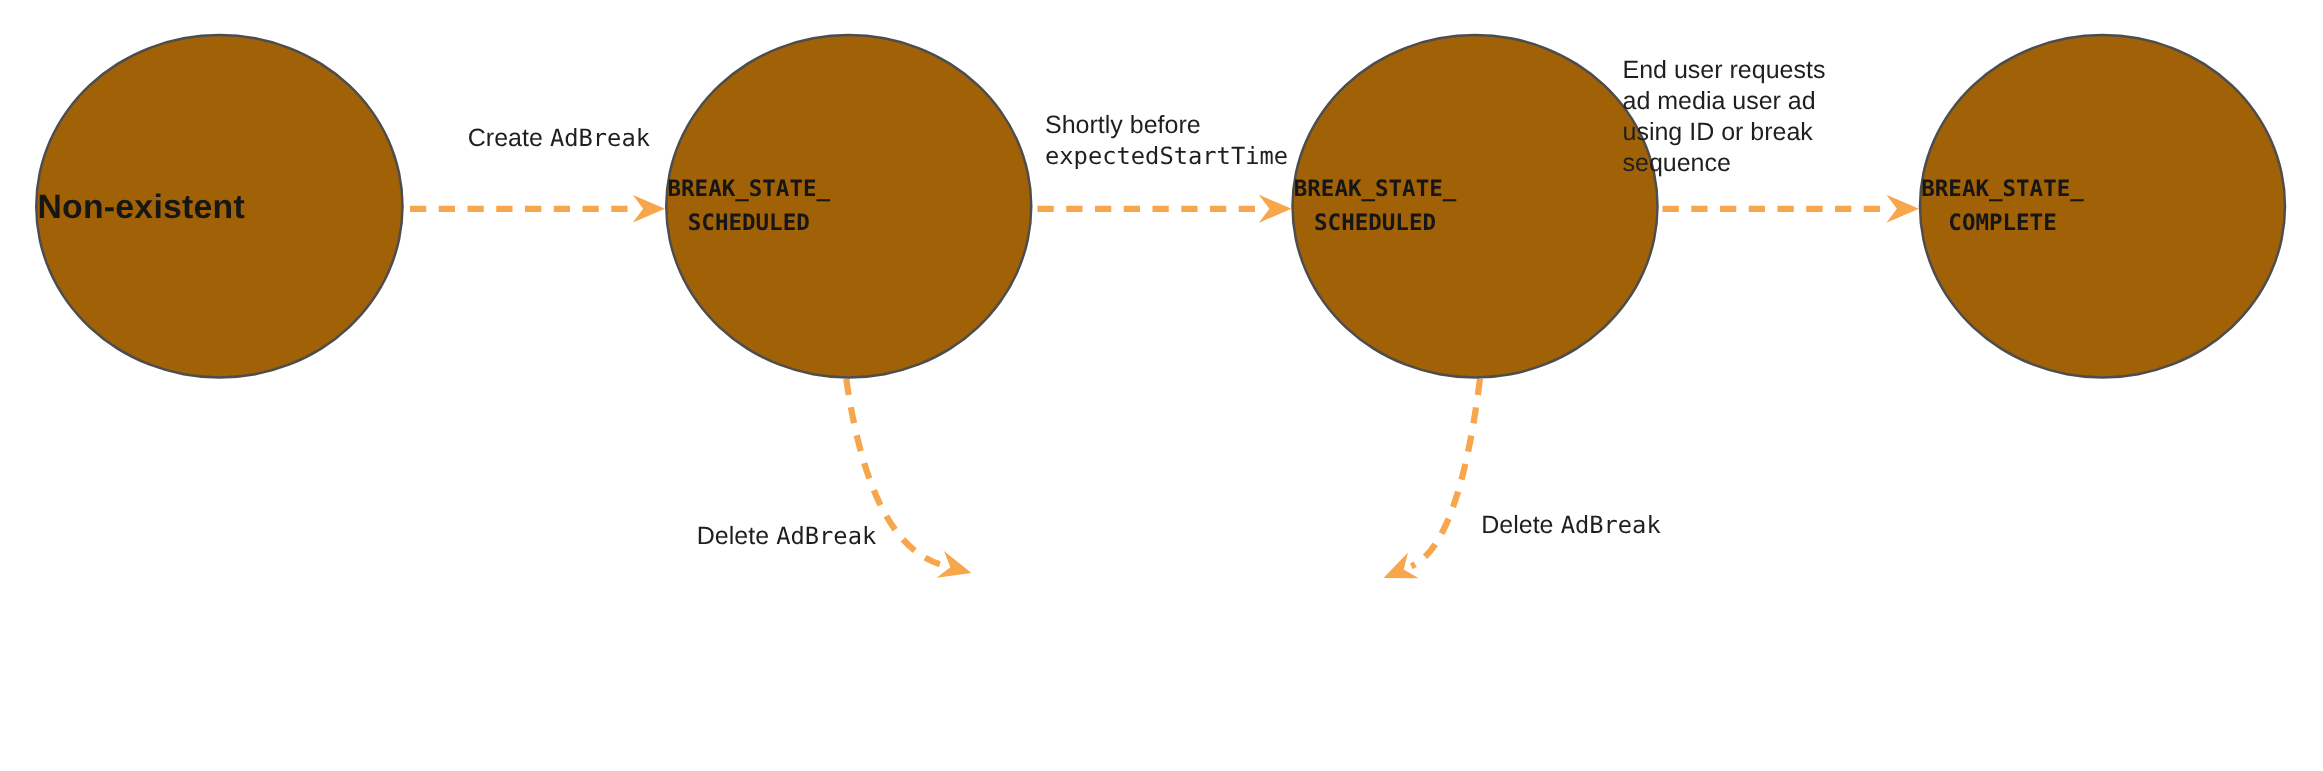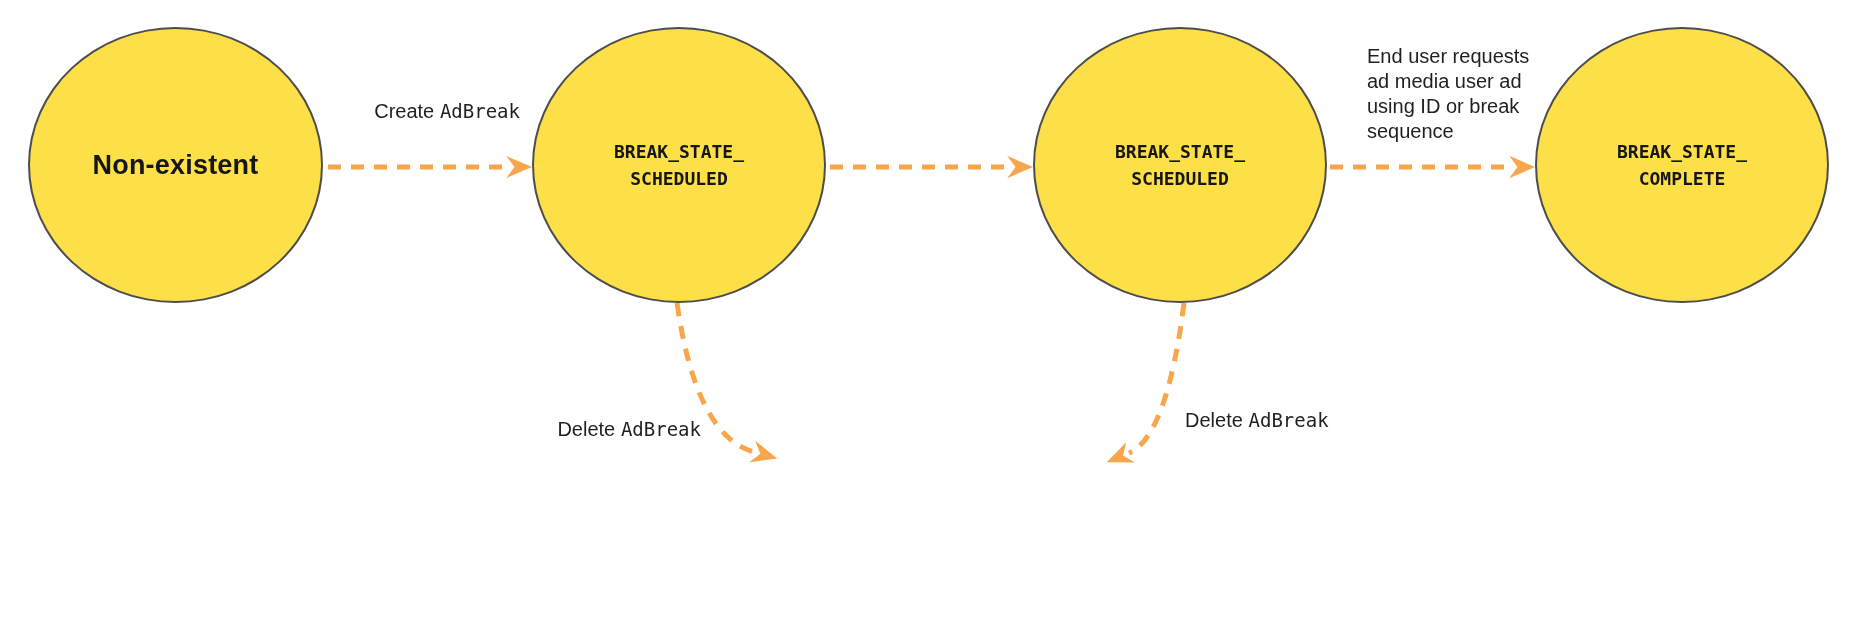--- a/index.html
+++ b/index.html
@@ -16,27 +16,27 @@
     overflow: hidden;
   }
   svg.edge-layer {
     position: absolute;
     left: 0; top: 0;
     width: 1858px;
     height: 617px;
   }
   .node {
     position: absolute;
-    background: #fde047;
+    background: #a16207;
     border: 2px solid #4d4d4d;
     border-radius: 50%;
     box-sizing: border-box;
     display: flex;
     align-items: center;
-    justify-content: center;
+    justify-content: flex-start;
     text-align: center;
     color: #161616;
   }
   .node-label-sans {
     font-family: "Liberation Sans", sans-serif;
     font-weight: bold;
     font-size: 27px;
     letter-spacing: 0.2px;
   }
   .node-label-mono {
@@ -106,22 +106,26 @@
       <span>BREAK_STATE_</span>
       <span>COMPLETE</span>
     </div>
   </div>
 
 
   <div class="edge-label center-text" style="left:340px; top:99px; width:180px;">
     <span>Create</span><span class="code">AdBreak</span>
   </div>
 
+  <div class="edge-label" style="left:836px; top:88px;">
+    <span class="line">Shortly before</span>
+    <span class="line mono-line">expectedStartTime</span>
+  </div>
 
-  <div class="edge-label" style="left:1367px; top:44px;">
+  <div class="edge-label" style="left:1298px; top:44px;">
     <span class="line">End user requests</span>
     <span class="line">ad media user ad</span>
     <span class="line">using ID or break</span>
     <span class="line">sequence</span>
   </div>
 
   <div class="edge-label center-text" style="left:491px; top:417px; width:210px;">
     <span>Delete</span><span class="code">AdBreak</span>
   </div>
 

